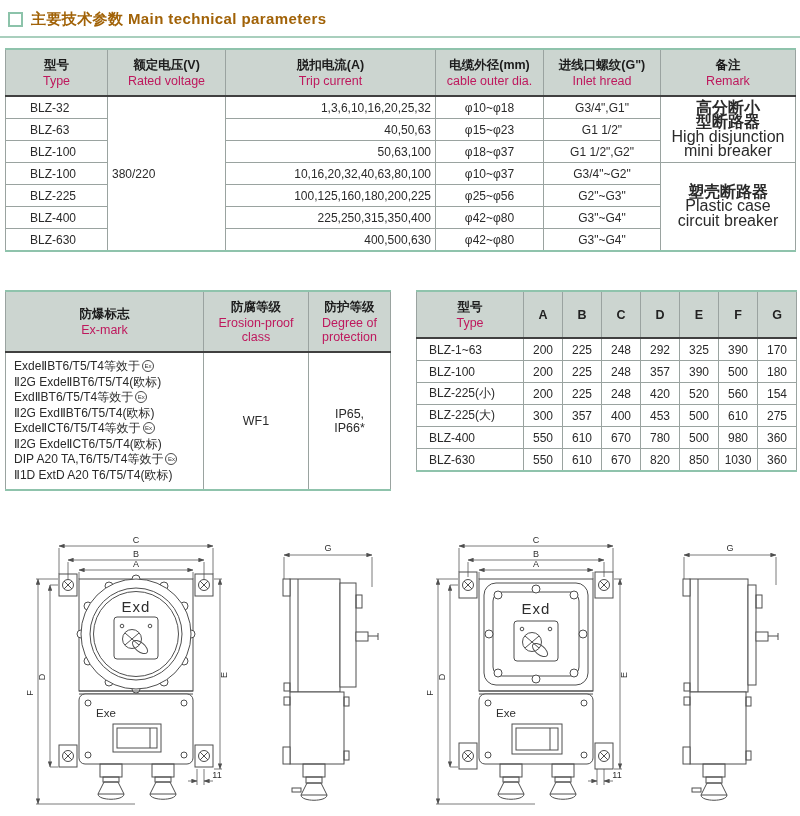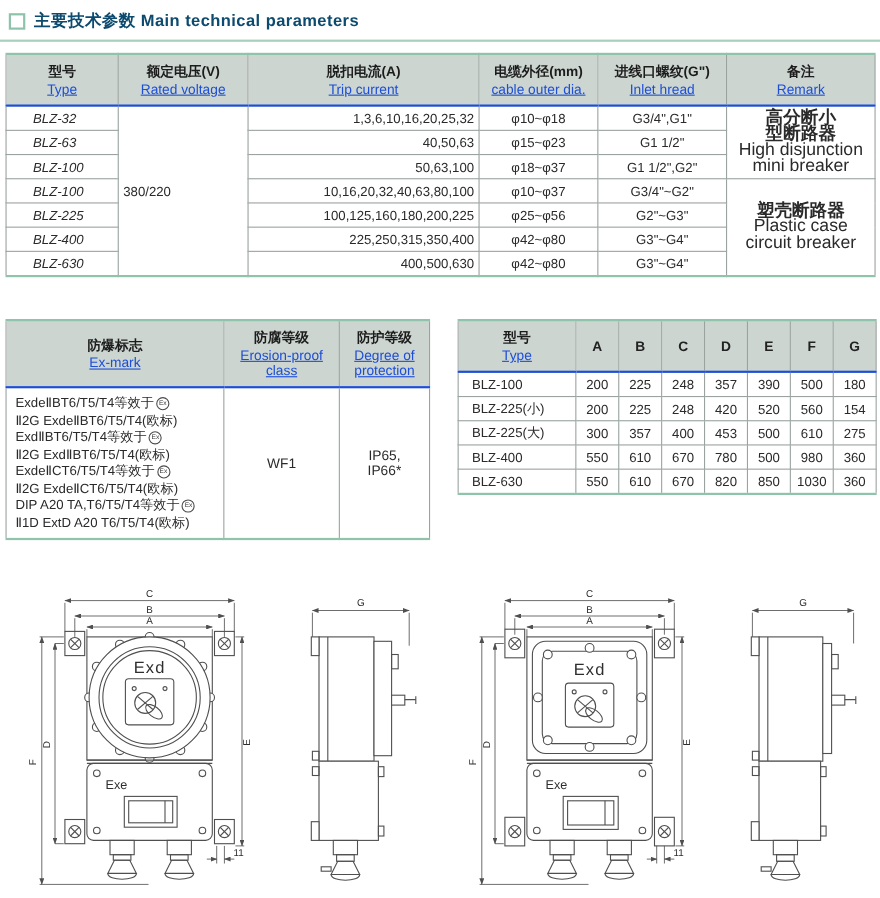--- a/index.html
+++ b/index.html
@@ -2,36 +2,36 @@
 <html><head>
 <meta charset="utf-8">
 <style>
   html,body{margin:0;padding:0;background:#fff;}
   body{font-family:"Liberation Sans","DejaVu Sans",sans-serif;color:#222;}
   .page{width:800px;height:816px;position:relative;overflow:hidden;background:#fff;}
 
   
   .title-row{display:flex;align-items:center;gap:8px;padding:10px 0 0 8px;}
   .title-box{width:11px;height:11px;border:2px solid #8cc3aa;flex:0 0 auto;}
-  .title-text{font-size:15px;font-weight:700;color:#0c4a6e;letter-spacing:.4px;}
+  .title-text{font-size:15px;font-weight:700;color:#a16207;letter-spacing:.4px;}
   .rule{height:2px;background:#a9cfbd;margin-top:7px;}
 
   
   table{border-collapse:collapse;table-layout:fixed;
         border-left:1px solid #9aa3a0;border-right:1px solid #9aa3a0;
         border-top:2px solid #8fc3ac;border-bottom:2px solid #8fc3ac;}
   th,td{border:1px solid #9aa3a0;overflow:hidden;}
-  th{background:#ccd5d0;font-weight:400;padding:7px 2px;text-align:center;border-bottom:2px solid #1d4ed8;}
+  th{background:#ccd5d0;font-weight:400;padding:7px 2px;text-align:center;border-bottom:2px solid #404040;}
   th .zh{display:block;font-weight:700;font-size:12.5px;color:#1c1c1c;}
-  th .en{display:block;font-size:12.5px;color:#1d4ed8;text-decoration:underline;}
+  th .en{display:block;font-size:12.5px;color:#be185d;}
   td{font-size:12px;height:21px;padding:0 4px;color:#2a2a2a;}
   .pre{white-space:pre-line;}
 
   .t1{margin:10px 5px 0 5px;width:790px;}
-  .t1 .c-type{text-align:left;padding-left:24px;font-style:italic;}
+  .t1 .c-type{text-align:left;padding-left:24px;}
   .t1 .c-volt{text-align:left;vertical-align:middle;}
   .t1 .c-trip{text-align:right;padding-left:14px;}
   .t1 .c-cable,.t1 .c-inlet{text-align:center;}
   .t1 .c-remark{text-align:center;vertical-align:middle;font-size:16px;line-height:14.5px;}
   .t1 .c-remark .zh{font-weight:700;display:block;}
   .t1 .c-remark .en{display:block;}
 
   .tables2{display:flex;margin:38px 5px 0 5px;gap:25px;align-items:flex-start;}
   .t2{width:385px;}
   .t2 td{vertical-align:middle;}
@@ -223,20 +223,30 @@
           <th class="letter">A</th>
           <th class="letter">B</th>
           <th class="letter">C</th>
           <th class="letter">D</th>
           <th class="letter">E</th>
           <th class="letter">F</th>
           <th class="letter">G</th>
         </tr>
       </thead>
       <tbody>
+        <tr>
+            <td class="c-type">BLZ-1~63</td>
+            <td>200</td>
+            <td>225</td>
+            <td>248</td>
+            <td>292</td>
+            <td>325</td>
+            <td>390</td>
+            <td>170</td>
+          </tr>
         <tr>
             <td class="c-type">BLZ-100</td>
             <td>200</td>
             <td>225</td>
             <td>248</td>
             <td>357</td>
             <td>390</td>
             <td>500</td>
             <td>180</td>
           </tr>

